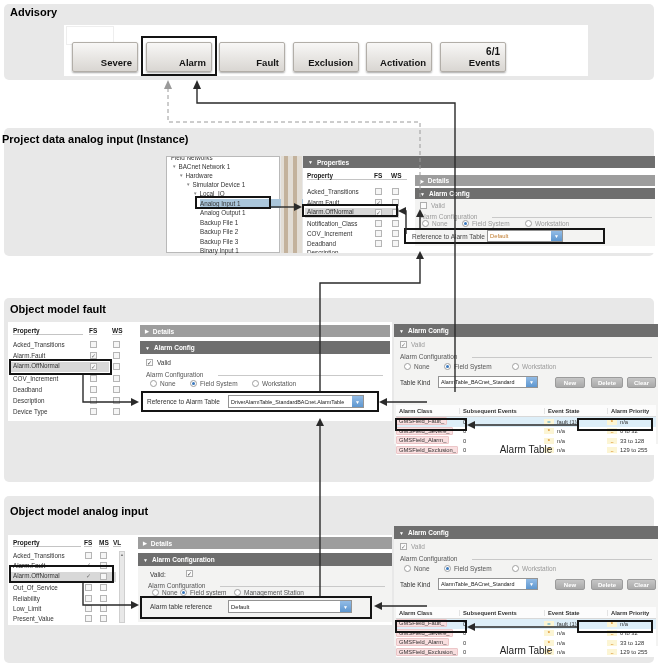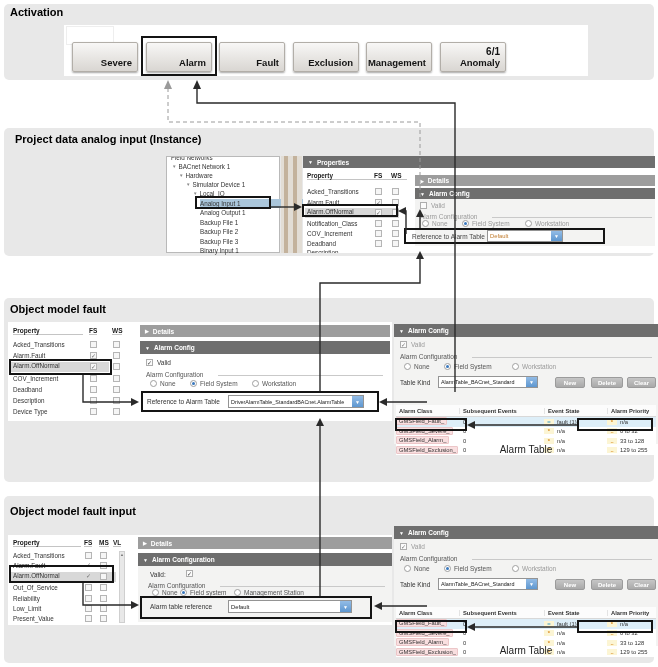--- a/index.html
+++ b/index.html
@@ -73,46 +73,46 @@
   .splitbar{position:absolute;background:#c3b29c;}
   .scrollst{position:absolute;background:#e8e8e8;border:1px solid #cfcfcf;box-sizing:border-box;font-size:4px;
             color:#777;text-align:center;}
 </style>
 </head>
 <body>
 
 <div id="stage">
 
   <div class="band" style="top:4px;height:76px;"></div>
-  <div class="sec-title" style="left:10px;top:6px;">Activation</div>
+  <div class="sec-title" style="left:10px;top:6px;">Advisory</div>
   <div class="opwhite" style="left:64px;top:25px;width:524px;height:51px;"></div>
   <div class="opwhite" style="left:66px;top:26px;width:46px;height:17px;border:1px solid #eee;"></div>
 
   <div class="opbtn" style="left:146px;top:42px;">
       <span>Alarm</span>
     </div>
   <div class="opbtn" style="left:72px;top:42px;">
       <span>Severe</span>
     </div>
   <div class="opbtn" style="left:293px;top:42px;">
       <span>Exclusion</span>
     </div>
   <div class="opbtn" style="left:219px;top:42px;">
       <span>Fault</span>
     </div>
   <div class="opbtn" style="left:366px;top:42px;">
-      <span>Management</span>
+      <span>Activation</span>
     </div>
   <div class="opbtn" style="left:440px;top:42px;">
     <span class="cnt">6/1</span>
-    <span>Anomaly</span>
+    <span>Events</span>
   </div>
 
   <div class="band" style="top:128px;height:128px;"></div>
-  <div class="sec-title" style="left:15px;top:133px;">Project data analog input (Instance)</div>
+  <div class="sec-title" style="left:2px;top:133px;">Project data analog input (Instance)</div>
 
   <div class="panel" style="left:166px;top:156px;width:114px;height:97px;overflow:hidden;">
     <div class="titem dim" style="left:4px;top:-3px;">Field Networks</div>
   </div>
   <div class="titem" style="left:172px;top:163px;">
       <span class="texp">▼</span>
       <span>BACnet Network 1</span>
     </div>
   <div class="titem" style="left:179px;top:172px;">
       <span class="texp">▼</span>
@@ -337,21 +337,21 @@
             <span class="av state">n/a</span>
             <span class="am st">..</span>
             <span class="av">129 to 255</span>
           </div>
       </div>
     </div>
   </div>
   <div class="caption" style="top:444px;">Alarm Table</div>
 
   <div class="band" style="top:496px;height:167px;"></div>
-  <div class="sec-title" style="left:10px;top:505px;">Object model fault input</div>
+  <div class="sec-title" style="left:10px;top:505px;">Object model analog input</div>
   <div class="panel" style="left:8px;top:535px;width:384px;height:90px;border:none;"></div>
 
   <div class="ptable-head" style="left:13px;top:539px;width:68px;">Property</div>
   <div class="ptable-head" style="left:84px;top:539px;">FS</div>
   <div class="ptable-head" style="left:99px;top:539px;">MS</div>
   <div class="ptable-head" style="left:113px;top:539px;">VL</div>
   <div class="scrollst" style="left:119px;top:551px;width:6px;height:72px;"><span>▲</span></div>
 
   <div class="prow" style="left:13px;top:552px;">Acked_Transitions</div>
   <div class="pchk" style="left:85px;top:552px;"></div>

